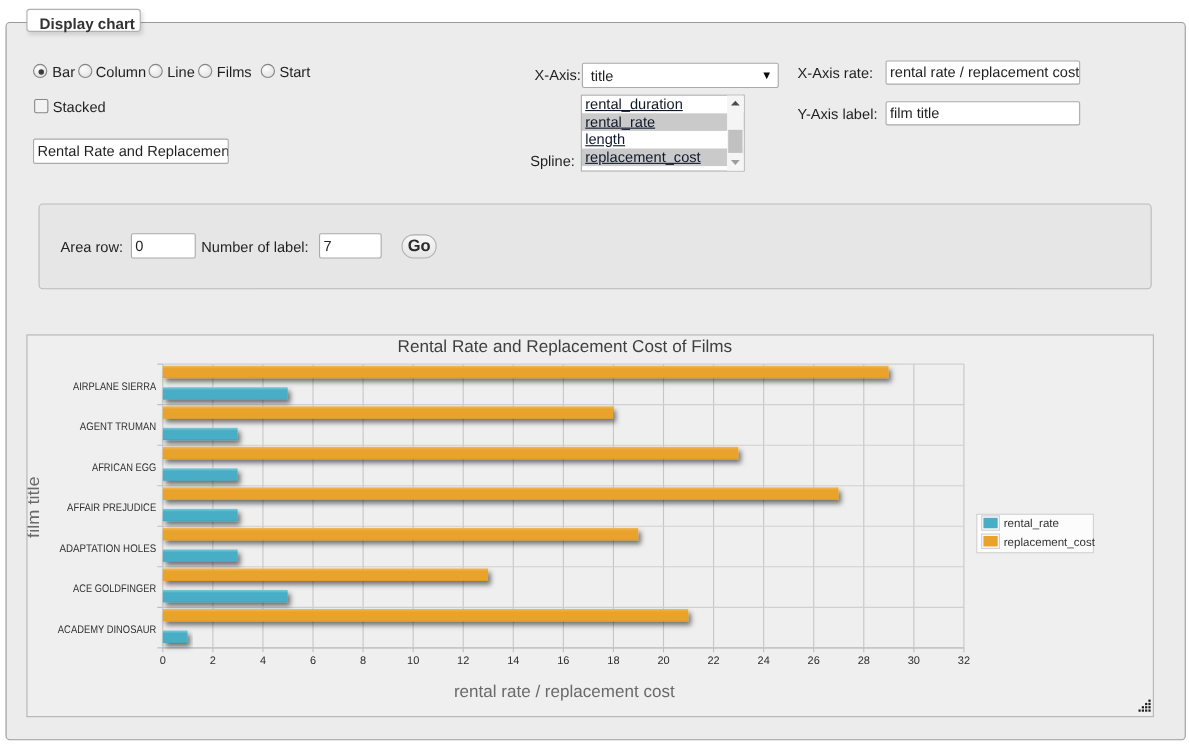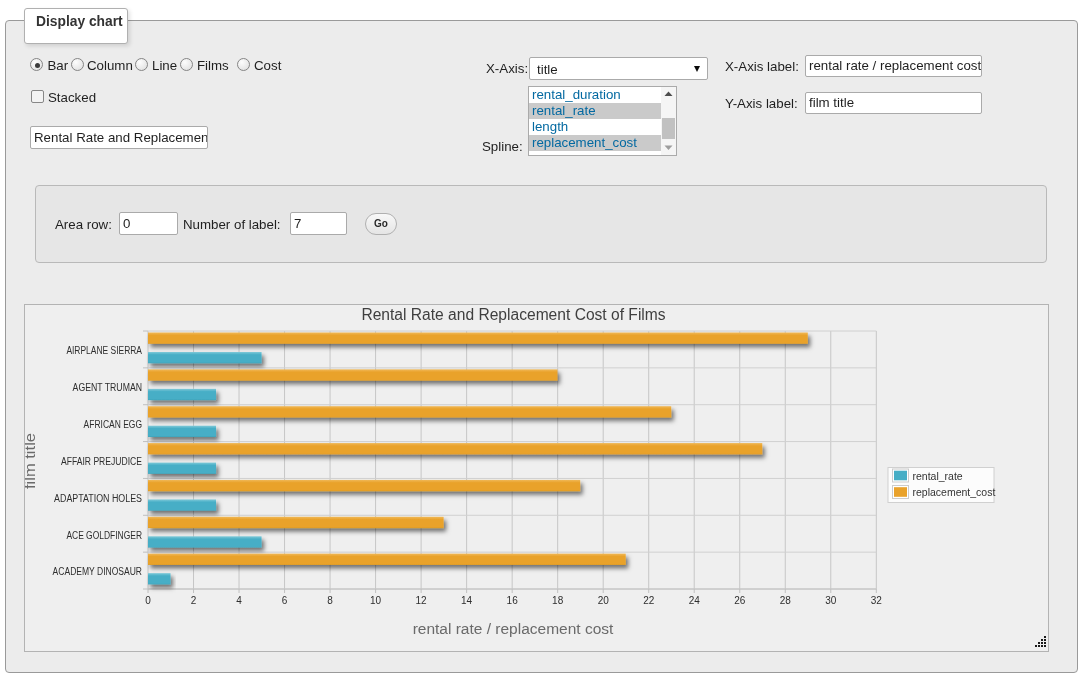--- a/index.html
+++ b/index.html
@@ -1,49 +1,49 @@
 <!DOCTYPE html>
 <html><head><meta charset="utf-8"><title>Display chart</title><style>
 * { margin:0; padding:0; box-sizing:border-box; }
 html,body { width:1081px; height:681px; background:#fff; font-family:"Liberation Sans",sans-serif; position:relative; overflow:hidden; }
 .abs { position:absolute; }
 .fs { left:5px; top:20px; width:1073px; height:653px; background:#ececec; border:1px solid #9a9a9a; border-radius:4px; }
-.lg { left:24px; top:8px; width:104px; height:36px; background:#fff; border:1px solid #b0b0b0; border-radius:3px; padding:5px 0 0 11px; font-size:13.8px; font-weight:bold; color:#333; box-shadow:2px 2px 4px rgba(0,0,0,0.12); }
+.lg { left:24px; top:8px; width:104px; height:21px; background:#fff; border:1px solid #b0b0b0; border-radius:3px; padding:5px 0 0 11px; font-size:13.8px; font-weight:bold; color:#333; box-shadow:2px 2px 4px rgba(0,0,0,0.12); }
 .t13 { font-size:13.3px; color:#1f1f1f; line-height:15px; white-space:nowrap; }
 .radio { width:13px; height:13px; border-radius:50%; border:1px solid #858585; background:#efefef; background:radial-gradient(circle at 35% 30%, #fdfdfd, #dcdcdc); }
 .radio.on::after { content:""; position:absolute; left:3.5px; top:3.5px; width:5px; height:5px; border-radius:50%; background:#3b3b3b; }
 .cb { width:13px; height:13px; border:1px solid #878787; background:#f3f3f3; border-radius:2px; }
 input, .inp { font-family:"Liberation Sans",sans-serif; font-size:13.3px; color:#1f1f1f; background:#fff; border:1px solid #aaa; border-radius:2px; padding:0 0 0 3px; line-height:21px; white-space:nowrap; overflow:hidden; }
 .sel { background:#fff; border:1px solid #aaa; border-radius:2px; }
 .sel .arr { position:absolute; right:7px; top:8px; width:0; height:0; border-left:3.5px solid transparent; border-right:3.5px solid transparent; border-top:6.5px solid #0a0a0a; }
 .lbx { background:#fff; border:1px solid #aaa; }
-.opt { height:16px; line-height:16px; padding-left:3px; font-size:13.3px; color:#0369a1; white-space:nowrap; }
+.opt { height:16px; line-height:16px; padding-left:3px; font-size:13.3px; color:#0f172a; white-space:nowrap;text-decoration:underline; }
 .opt.selgray { background:#cacaca; }
 .sbar { position:absolute; right:0; top:0; width:15px; height:100%; background:#f5f5f5; }
 .sbtn { position:absolute; left:0; width:15px; height:15px; background:#f5f5f5; }
 .sthumb { position:absolute; left:1px; top:31px; width:13px; height:21px; background:#c1c1c1; }
 .panel { left:35px; top:185px; width:1012px; height:78px; background:#e6e6e6; border:1px solid #b9b9b9; border-radius:4px; }
-.gobtn { left:365px; top:213px; width:32px; height:22px; border:1px solid #b0b0b0; border-radius:11px; background:linear-gradient(#f8f8f8,#e5e5e5); font-size:10px; font-weight:bold; color:#2b2b2b; text-align:center; line-height:20px; }
+.gobtn { left:365px; top:213px; width:32px; height:22px; border:1px solid #b0b0b0; border-radius:11px; background:linear-gradient(#f8f8f8,#e5e5e5); font-size:15px; font-weight:bold; color:#2b2b2b; text-align:center; line-height:20px; }
 .chart { left:24px; top:304px; width:1025px; height:348px; background:#efefef; border:1px solid #b3b3b3; }
 svg text { font-family:"Liberation Sans",sans-serif; }
 </style></head>
 <body>
 <div class="abs fs"></div>
 <div class="abs lg">Display chart</div>
 
 <div class="abs radio on" style="left:30px;top:58px"></div>
 <div class="abs t13" style="left:47.5px;top:57.5px">Bar</div>
 <div class="abs radio" style="left:70.5px;top:58px"></div>
 <div class="abs t13" style="left:87px;top:57.5px">Column</div>
 <div class="abs radio" style="left:135px;top:58px"></div>
 <div class="abs t13" style="left:152px;top:57.5px">Line</div>
 <div class="abs radio" style="left:180px;top:58px"></div>
 <div class="abs t13" style="left:197px;top:57.5px">Films</div>
 <div class="abs radio" style="left:237px;top:58px"></div>
-<div class="abs t13" style="left:254px;top:57.5px">Cost</div>
+<div class="abs t13" style="left:254px;top:57.5px">Start</div>
 
 <div class="abs cb" style="left:31px;top:90px"></div>
 <div class="abs t13" style="left:48px;top:89.5px">Stacked</div>
 
 <div class="abs inp" style="left:30px;top:126px;width:178px;height:23px">Rental Rate and Replacement Cost of Films</div>
 
 <div class="abs t13" style="left:486px;top:61px">X-Axis:</div>
 <div class="abs sel" style="left:529px;top:57px;width:179px;height:23px">
     <span class="abs t13" style="left:7px;top:3.5px">title</span>
     <span class="arr"></span>
@@ -59,21 +59,21 @@
       <div class="sbtn" style="top:0"><svg width="15" height="15">
           <path d="M3.5 9 L7.5 4.5 L11.5 9 Z" fill="#4d4d4d"></path>
         </svg></div>
       <div class="sthumb"></div>
       <div class="sbtn" style="bottom:0"><svg width="15" height="15">
           <path d="M3.5 5.5 L7.5 10 L11.5 5.5 Z" fill="#9d9d9d"></path>
         </svg></div>
     </div>
 </div>
 
-<div class="abs t13" style="left:725px;top:59px">X-Axis label:</div>
+<div class="abs t13" style="left:725px;top:59px">X-Axis rate:</div>
 <div class="abs inp" style="left:805px;top:55px;width:177px;height:22px;line-height:20px">rental rate / replacement cost</div>
 <div class="abs t13" style="left:725px;top:96px">Y-Axis label:</div>
 <div class="abs inp" style="left:805px;top:92px;width:177px;height:22px;line-height:20px">film title</div>
 
 <div class="abs panel"></div>
 <div class="abs t13" style="left:55px;top:217px">Area row:</div>
 <div class="abs inp" style="left:119px;top:212px;width:59px;height:23px">0</div>
 <div class="abs t13" style="left:183px;top:217px">Number of label:</div>
 <div class="abs inp" style="left:290px;top:212px;width:57px;height:23px">7</div>
 <div class="abs gobtn">Go</div>

